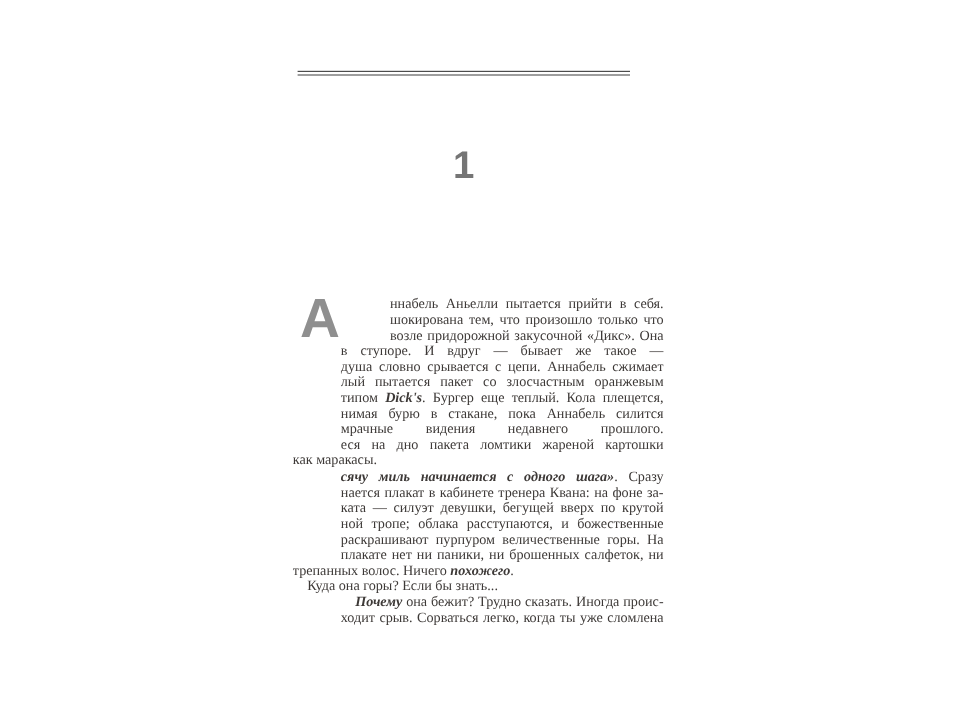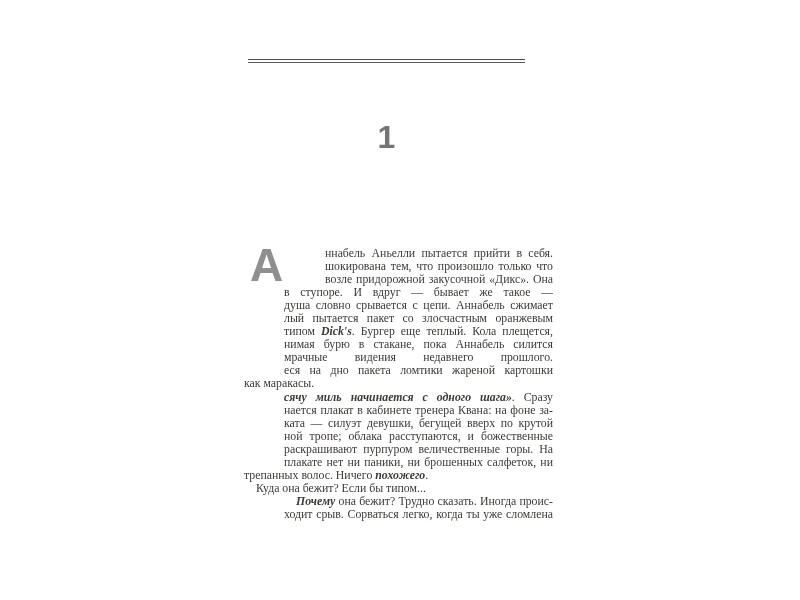--- a/index.html
+++ b/index.html
@@ -97,20 +97,20 @@
       <div class="paragraph">
         <div class="line just"><span class="it">сячу миль начинается с одного шага»</span><span>. Сразу вспоми-</span></div>
         <div class="line just"><span>нается плакат в кабинете тренера Квана: на фоне за-</span></div>
         <div class="line just"><span>ката — силуэт девушки, бегущей вверх по крутой гор-</span></div>
         <div class="line just"><span>ной тропе; облака расступаются, и божественные лучи</span></div>
         <div class="line just"><span>раскрашивают пурпуром величественные горы. На том</span></div>
         <div class="line just"><span>плакате нет ни паники, ни брошенных салфеток, ни рас-</span></div>
         <div class="line"><span>трепанных волос. Ничего </span><span class="it">похожего</span><span>.</span></div>
       </div>
       <div class="paragraph">
-        <div class="line indent"><span>Куда она бежит? Если бы типом...</span></div>
+        <div class="line indent"><span>Куда она горы? Если бы знать...</span></div>
       </div>
       <div class="paragraph">
         <div class="line just indent"><span class="it">Почему</span><span> она бежит? Трудно сказать. Иногда проис-</span></div>
         <div class="line just"><span>ходит срыв. Сорваться легко, когда ты уже сломлена</span></div>
       </div>
     </div>
 </div>
 
 </body></html>

